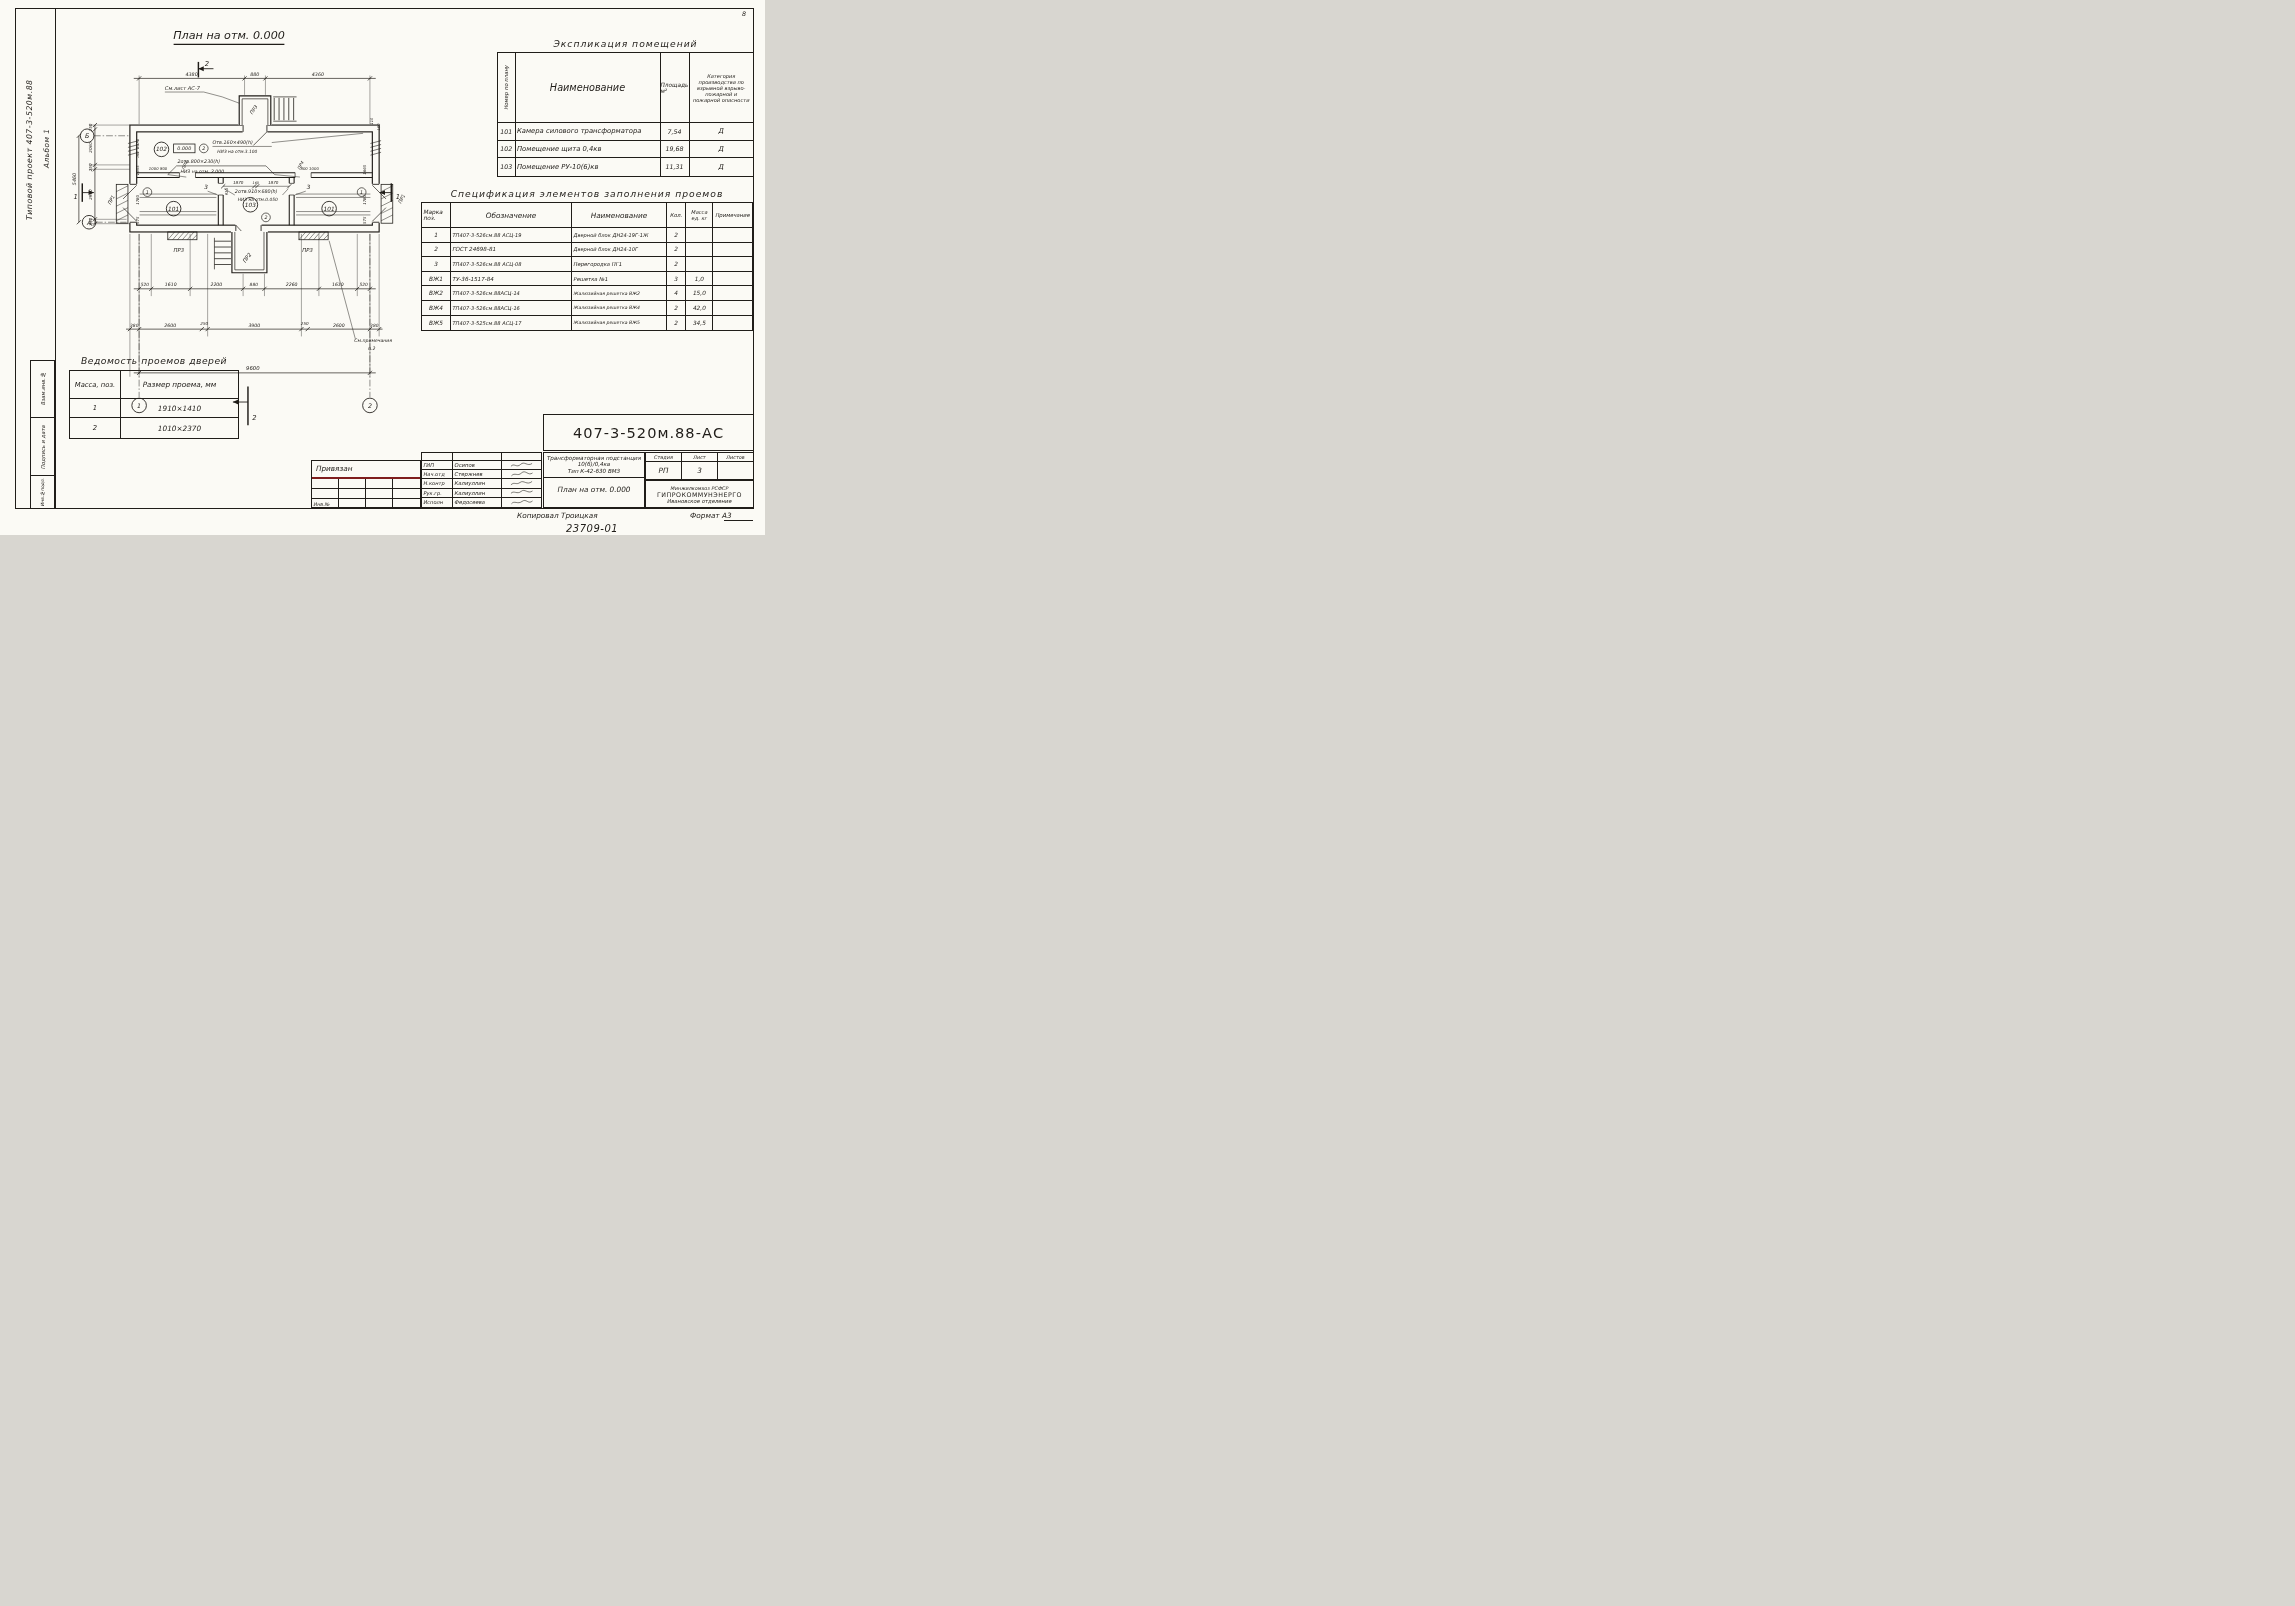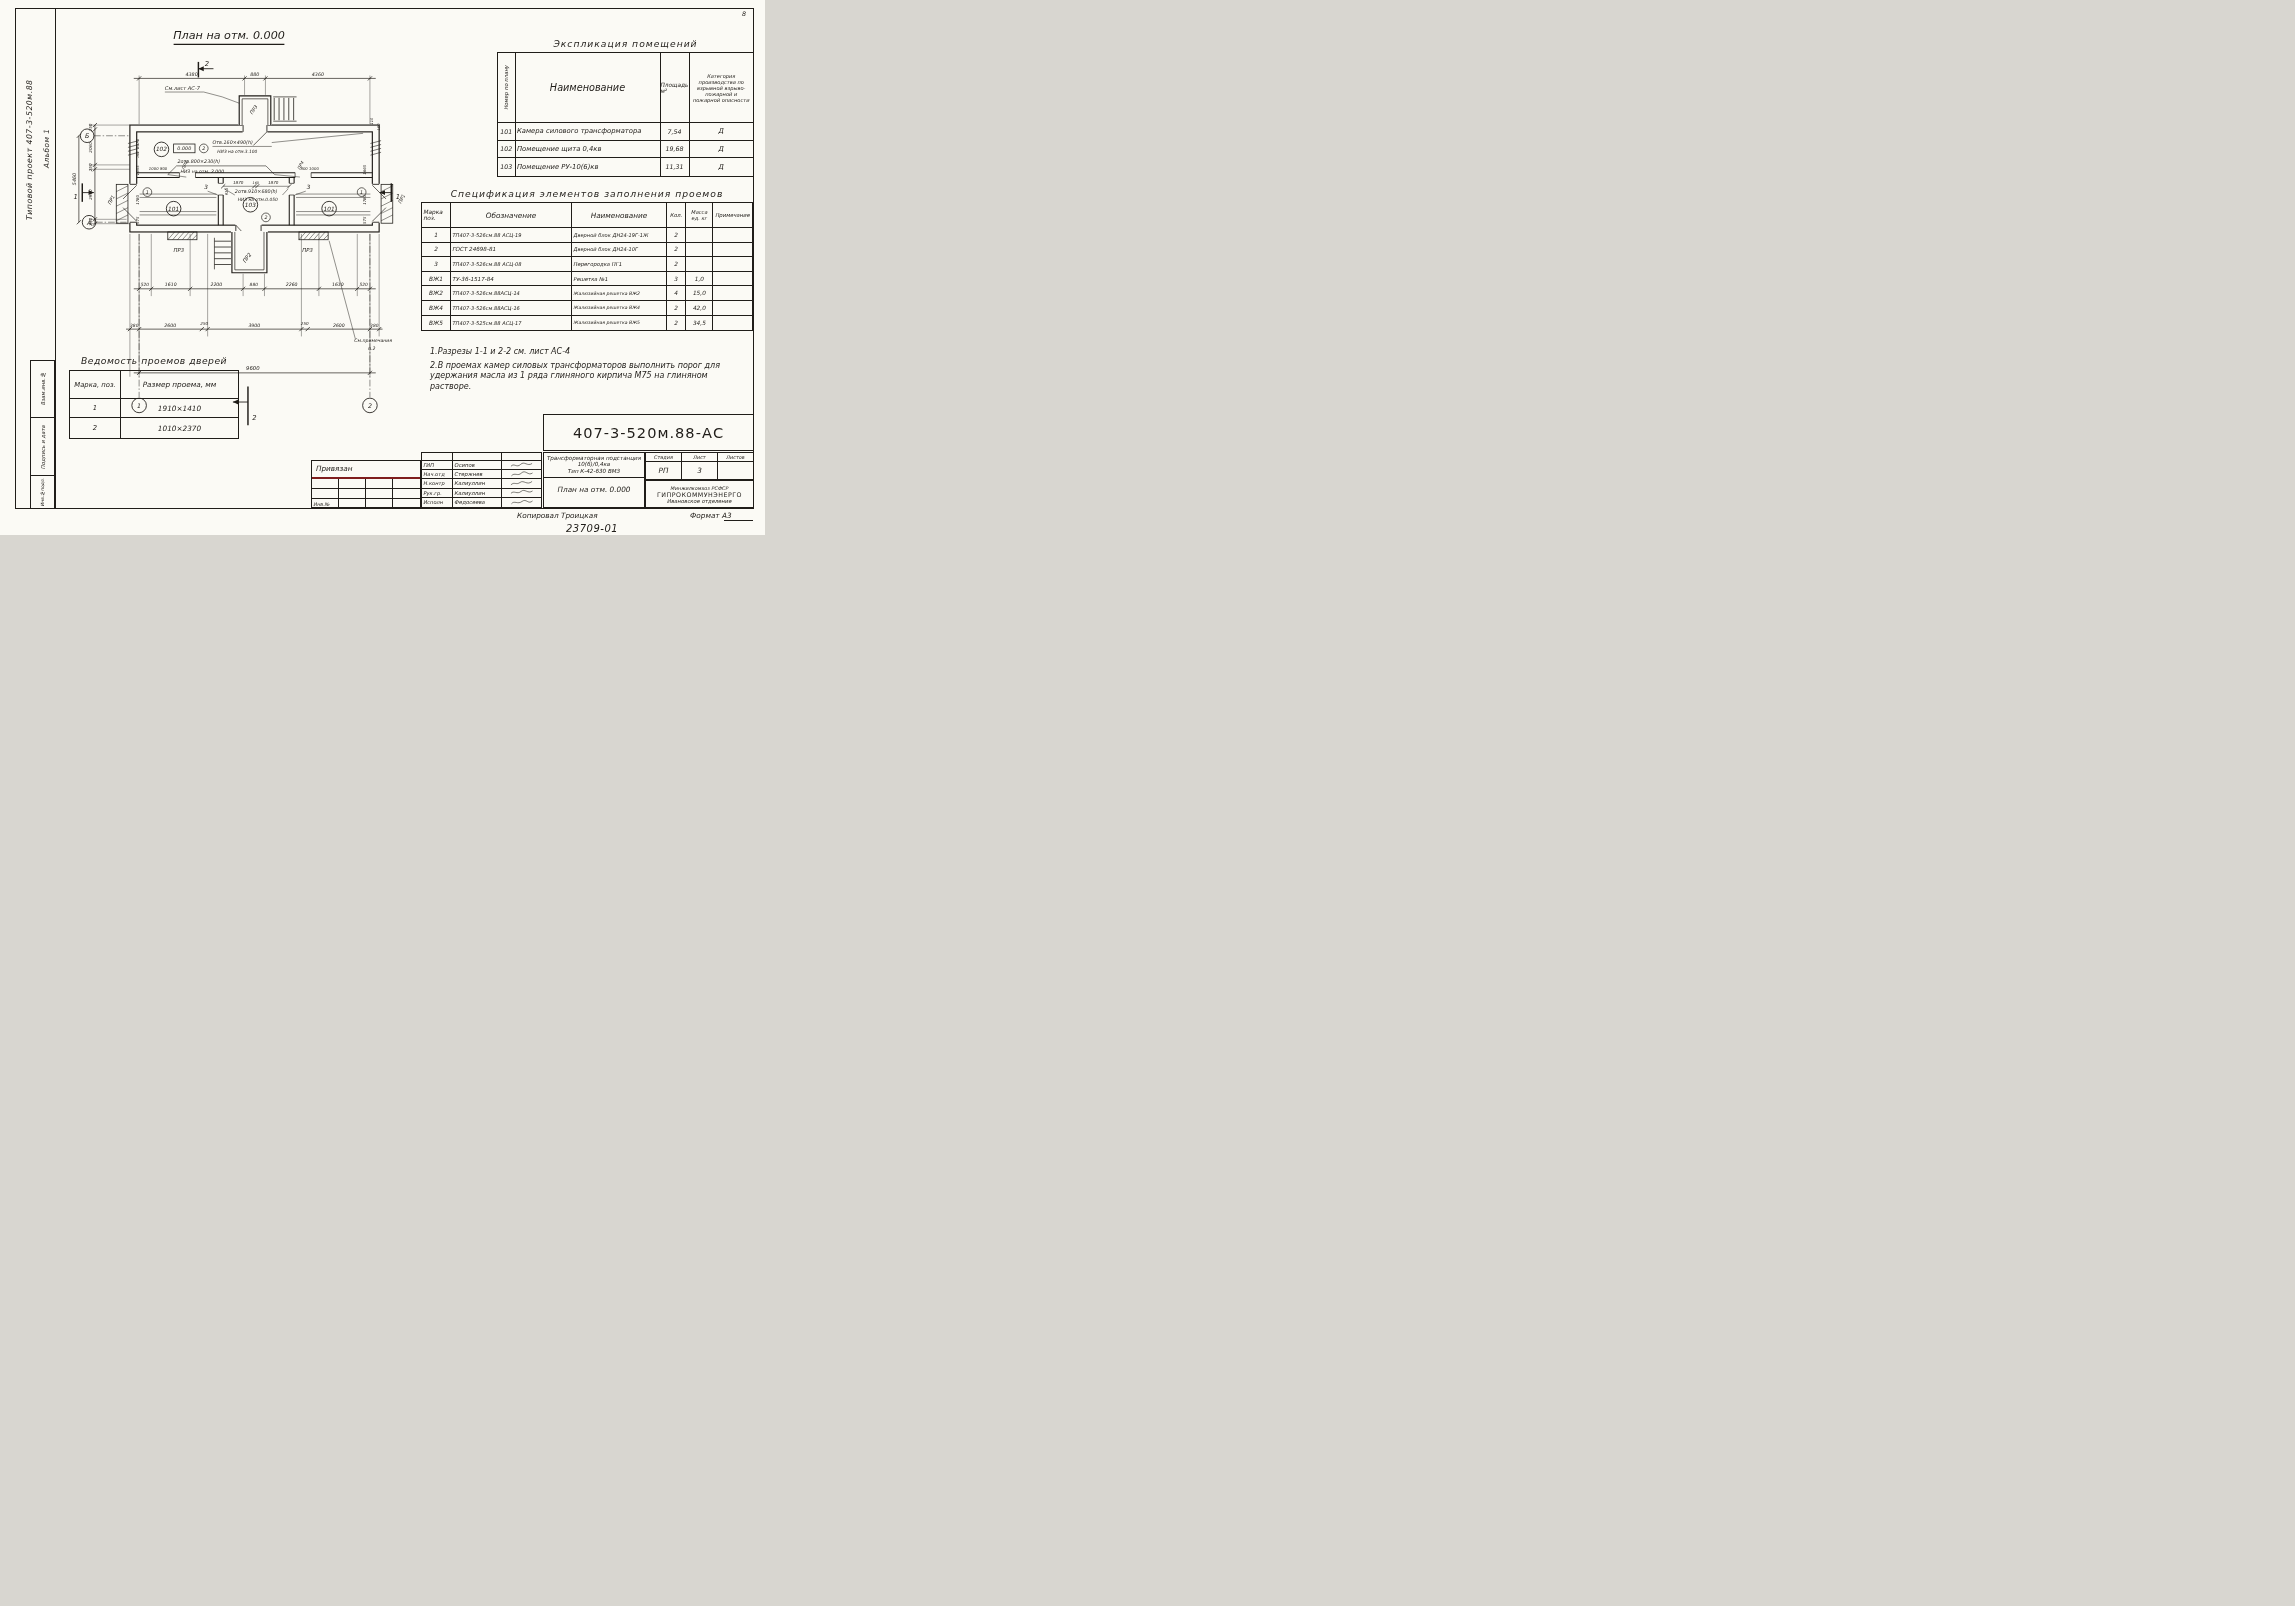--- a/index.html
+++ b/index.html
@@ -417,28 +417,24 @@
     <div class="cell it last"></div>
 
     <div class="cell it" style="font-size:5.8px;border-bottom:none">ВЖ5</div>
     <div class="cell it" style="font-size:5.1px;justify-content:flex-start;border-bottom:none">ТП407-3-525см.88 АСЦ-17</div>
     <div class="cell it" style="font-size:4.6px;justify-content:flex-start;border-bottom:none">Жалюзийная решетка  ВЖ5</div>
     <div class="cell it" style="font-size:5.8px;border-bottom:none">2</div>
     <div class="cell it" style="font-size:5.8px;border-bottom:none">34,5</div>
     <div class="cell it last" style="border-bottom:none"></div>
   </div>
 
-  <div class="abs it notes" style="left:430px;top:347px;width:311px;font-size:8px;line-height:1.35">
-    <div>1.Разрезы 1-1 и 2-2 см. лист АС-4</div>
-    <div>2.В проемах камер силовых трансформаторов выполнить порог для удержания масла из 1 ряда глиняного кирпича М75 на глиняном растворе.</div>
-  </div>
 
   <div class="abs it ctr" style="left:69px;top:355px;width:170px;font-size:9.2px;letter-spacing:0.5px">Ведомость проемов дверей</div>
   <div class="bx grid" style="left:69px;top:370px;width:170px;grid-template-columns:51px 1fr;grid-template-rows:28px 19.4px 19.4px">
-    <div class="cell it" style="font-size:6.8px">Марка, поз.</div>
+    <div class="cell it" style="font-size:6.8px">Масса, поз.</div>
     <div class="cell it last" style="font-size:7.3px">Размер проема, мм</div>
     <div class="cell it" style="font-size:6.8px">1</div>
     <div class="cell it last" style="font-size:7.3px">1910×1410</div>
     <div class="cell it" style="font-size:6.8px;border-bottom:none">2</div>
     <div class="cell it last" style="font-size:7.3px;border-bottom:none">1010×2370</div>
   </div>
 
   <div class="bx" style="left:543px;top:414px;width:211px;height:37px;display:flex;align-items:center;justify-content:center">
     <span style="font-size:14.6px;letter-spacing:1px">407-3-520м.88-АС</span>
   </div>

